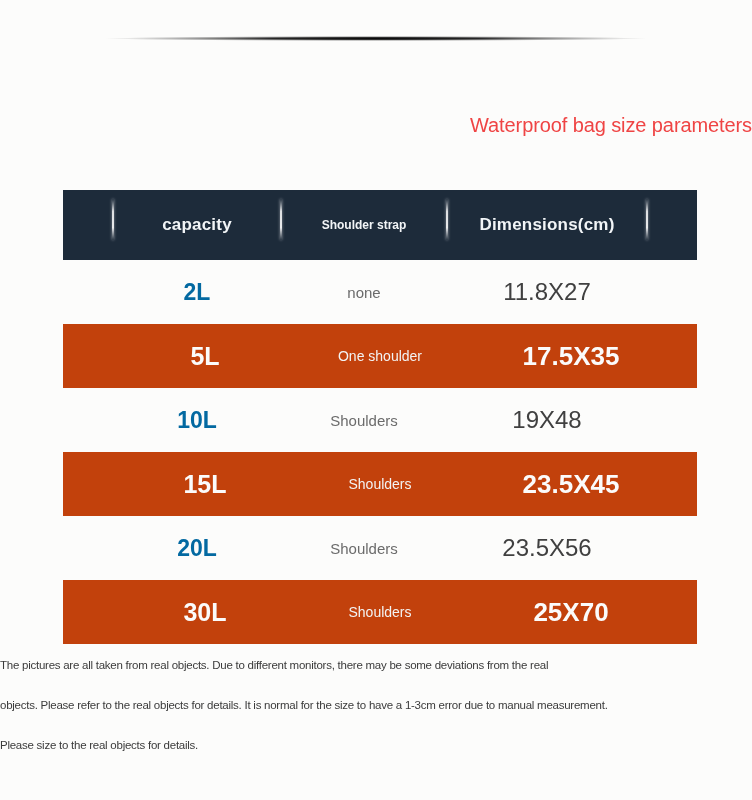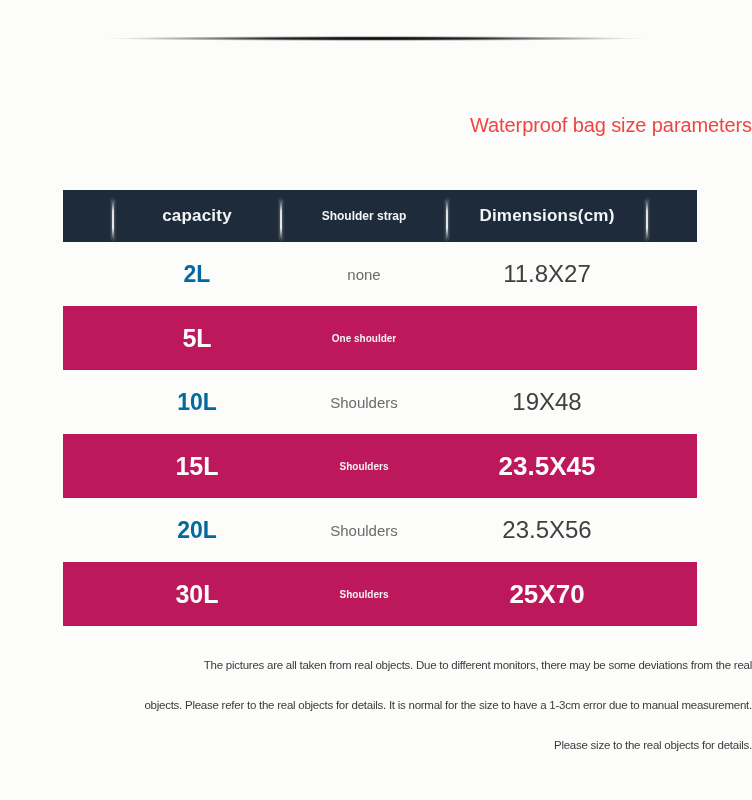--- a/index.html
+++ b/index.html
@@ -49,21 +49,21 @@
     width: 634px;
   }
   .trow {
     display: grid;
     grid-template-columns: 50px 168px 166px 200px 50px;
     align-items: center;
     text-align: center;
   }
   .trow.header {
     position: relative;
-    height: 52px;
+    height: 70px;
     background: #1d2b3a;
     color: #f2f5f7;
   }
   .hdr-main  { font-size: 17px; font-weight: bold; letter-spacing: 0.2px; }
   .hdr-small { font-size: 12px; font-weight: bold; }
   .vdiv {
     position: absolute;
     top: 9px;
     width: 2px;
     height: 41px;
@@ -75,37 +75,37 @@
                 rgba(255,255,255,0.9) 70%,
                 rgba(255,255,255,0.05) 100%);
     box-shadow: 0 0 3px rgba(255,255,255,0.55);
   }
   .vdiv.d1 { left: 50px; }
   .vdiv.d2 { left: 218px; }
   .vdiv.d3 { left: 384px; }
   .vdiv.d4 { left: 584px; }
 
   .trow.data  { height: 64px; }
-  .trow.dark  { background: #be185d; }
+  .trow.dark  { background: #c2410c; gap: 8px; }
   .trow.light { background: transparent; }
 
   .light .cap   { font-size: 23px; font-weight: bold; color: #0369a1; }
   .light .strap { font-size: 15px; font-weight: 400; color: #6b6b6b; }
   .light .dims  { font-size: 24px; font-weight: normal; color: #404040; }
 
   .dark .cap   { font-size: 25px; font-weight: bold; color: #fbfbfb; }
-  .dark .strap { font-size: 10px; font-weight: bold; color: #f3f3f3; text-align: center; }
+  .dark .strap { font-size: 14px; font-weight: normal; color: #f3f3f3; text-align: center; }
   .dark .dims  { font-size: 26px; font-weight: bold; color: #fbfbfb; }
 
   .footer {
     position: absolute;
     top: 659px;
     left: 0;
     width: 100%;
-    text-align: right;
+    text-align: left;
   }
   .footer p {
     margin: 0 0 27px 0;
     font-size: 11.5px;
     line-height: 13px;
     letter-spacing: -0.25px;
     color: #3b3b3b;
     white-space: nowrap;
   }
 </style>
@@ -137,20 +137,21 @@
       <div class="cell cap">2L</div>
       <div class="cell strap">none</div>
       <div class="cell dims">11.8X27</div>
       <div class="cell"></div>
     </div>
 
     <div class="trow data dark">
       <div class="cell"></div>
       <div class="cell cap">5L</div>
       <div class="cell strap">One shoulder</div>
+      <div class="cell dims">17.5X35</div>
       <div class="cell"></div>
     </div>
 
     <div class="trow data light">
       <div class="cell"></div>
       <div class="cell cap">10L</div>
       <div class="cell strap">Shoulders</div>
       <div class="cell dims">19X48</div>
       <div class="cell"></div>
     </div>

